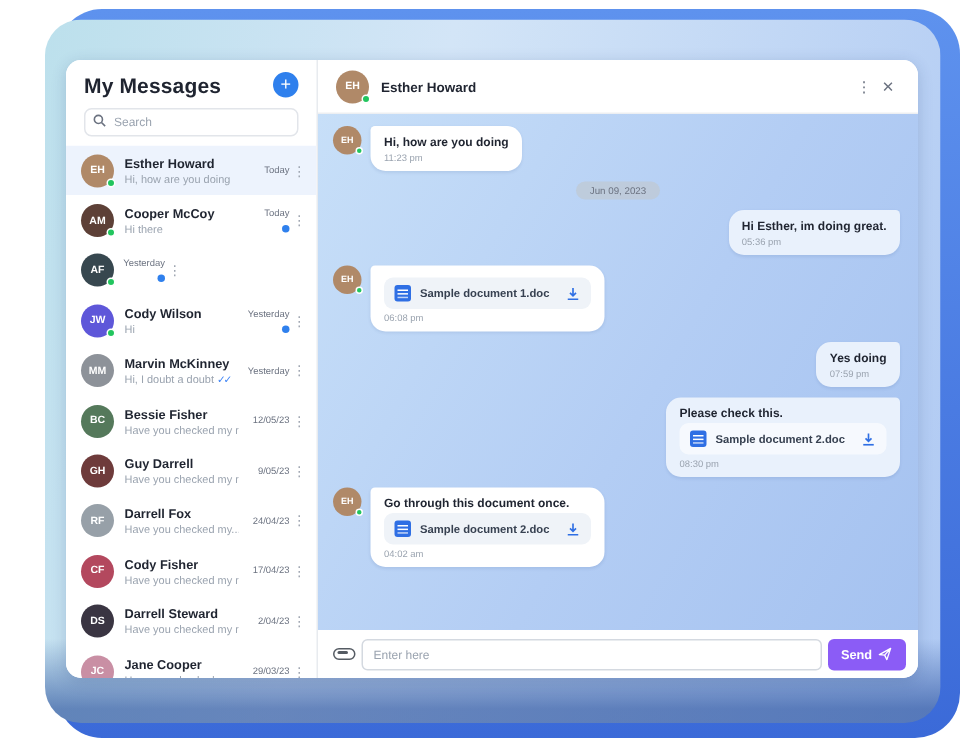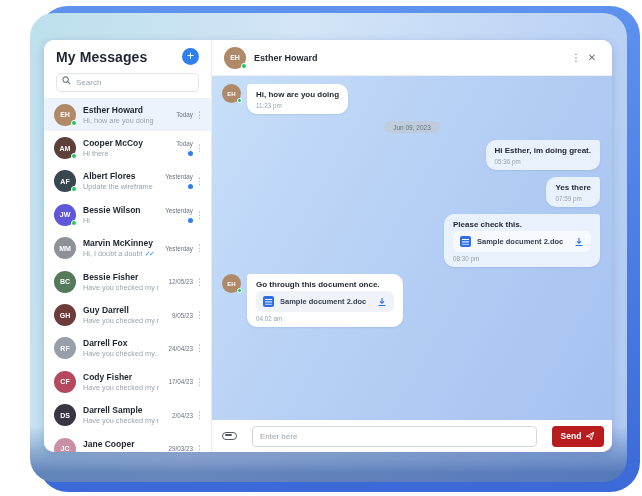--- a/index.html
+++ b/index.html
@@ -64,27 +64,27 @@
     padding:2.5px 9px; border-radius:9px; }
   .filebox { display:flex; align-items:center; gap:6px; background:#EFF3F8; border-radius:6px; padding:5px 7px; margin-top:2px; min-width:138px; }
   .bubble.out .filebox { background:rgba(255,255,255,.6); }
   .docicon { width:11px; height:11px; border-radius:2px; background:#2F6FE4; flex:none; position:relative; }
   .docicon::before { content:""; position:absolute; left:2px; top:2.5px; width:7px; height:1.2px; background:#fff;
     box-shadow:0 2.4px 0 #fff, 0 4.8px 0 rgba(255,255,255,.7); }
   .fname { font-size:7.5px; color:#374151; font-weight:600; flex:1; white-space:nowrap; }
   .dl-btn { flex:none; cursor:pointer; display:flex; }
 
   
-  .chat-input { height:32px; background:#fff; display:flex; align-items:center; gap:15px; padding:0 8px 0 10px; }
+  .chat-input { height:32px; background:#fff; display:flex; align-items:center; gap:4px; padding:0 8px 0 10px; }
   .clip { width:15px; height:8px; border:1.6px solid #555B63; border-radius:5px; position:relative; cursor:pointer; flex:none; }
   .clip::after { content:""; position:absolute; left:2px; top:1.3px; width:7px; height:1.4px; background:#555B63; border-radius:1px; }
   .msg-input { flex:1; height:21px; border:1px solid #D4D9E0; border-radius:4px; padding:0 7px; font-size:8px;
     color:#374151; font-family:"Liberation Sans",sans-serif; outline:none; }
   .msg-input::placeholder { color:#9AA3AF; }
-  .send-btn { height:21px; min-width:52px; background:#b91c1c; border:none; border-radius:4px; color:#fff;
+  .send-btn { height:21px; min-width:52px; background:#8b5cf6; border:none; border-radius:4px; color:#fff;
     font-size:8.5px; font-weight:600; display:flex; align-items:center; justify-content:center; gap:4px; cursor:pointer;
     font-family:"Liberation Sans",sans-serif; }
 </style>
 </head>
 <body>
 
 <div class="stage">
   <div class="backdrop"></div>
   <div class="frame"></div>
 
@@ -134,38 +134,34 @@
               <span class="unread-dot"></span>
             </div>
           <div class="kebab">⋮</div>
         </div>
 
         <div class="conv">
           <div class="avatar" style="background: rgb(55, 71, 79);">
               <span>AF</span>
               <i class="dot"></i>
             </div>
-          <div class="conv-text">
-              <div class="conv-name">Albert Flores</div>
-              <div class="conv-prev">Update the wireframe</div>
-            </div>
           <div class="conv-meta">
               <span class="conv-date">Yesterday</span>
               <span class="unread-dot"></span>
             </div>
           <div class="kebab">⋮</div>
         </div>
 
         <div class="conv">
           <div class="avatar" style="background: rgb(94, 87, 217);">
               <span>JW</span>
               <i class="dot"></i>
             </div>
           <div class="conv-text">
-              <div class="conv-name">Bessie Wilson</div>
+              <div class="conv-name">Cody Wilson</div>
               <div class="conv-prev">Hi</div>
             </div>
           <div class="conv-meta">
               <span class="conv-date">Yesterday</span>
               <span class="unread-dot"></span>
             </div>
           <div class="kebab">⋮</div>
         </div>
 
         <div class="conv">
@@ -236,21 +232,21 @@
               <span class="conv-date">17/04/23</span>
             </div>
           <div class="kebab">⋮</div>
         </div>
 
         <div class="conv">
           <div class="avatar" style="background: rgb(58, 53, 66);">
               <span>DS</span>
             </div>
           <div class="conv-text">
-              <div class="conv-name">Darrell Sample</div>
+              <div class="conv-name">Darrell Steward</div>
               <div class="conv-prev">Have you checked my mail</div>
             </div>
           <div class="conv-meta">
               <span class="conv-date">2/04/23</span>
             </div>
           <div class="kebab">⋮</div>
         </div>
 
         <div class="conv">
           <div class="avatar" style="background: rgb(201, 143, 164);">
@@ -297,24 +293,43 @@
 
         <div class="chip">Jun 09, 2023</div>
 
         <div class="mrow out">
           <div class="bubble out">
             <div class="btext">Hi Esther, im doing great.</div>
             <div class="btime">05:36 pm</div>
           </div>
         </div>
 
+        <div class="mrow in">
+          <div class="avatar sm" style="background: rgb(176, 137, 104);">
+              <span>EH</span>
+              <i class="dot"></i>
+            </div>
+          <div class="bubble in">
+            <div class="filebox">
+              <span class="docicon"></span>
+              <span class="fname">Sample document 1.doc</span>
+              <span class="dl-btn">
+                  <svg width="10" height="10" viewBox="0 0 10 10">
+                    <path d="M5 1 V6 M3 4.3 L5 6.3 L7 4.3" fill="none" stroke="#2F6FE4" stroke-width="1.1"></path>
+                    <path d="M1.5 8.5 H8.5" stroke="#2F6FE4" stroke-width="1.1"></path>
+                  </svg>
+                </span>
+            </div>
+            <div class="btime">06:08 pm</div>
+          </div>
+        </div>
 
         <div class="mrow out">
           <div class="bubble out">
-            <div class="btext">Yes there</div>
+            <div class="btext">Yes doing</div>
             <div class="btime">07:59 pm</div>
           </div>
         </div>
 
         <div class="mrow out">
           <div class="bubble out">
             <div class="btext">Please check this.</div>
             <div class="filebox">
               <span class="docicon"></span>
               <span class="fname">Sample document 2.doc</span>

